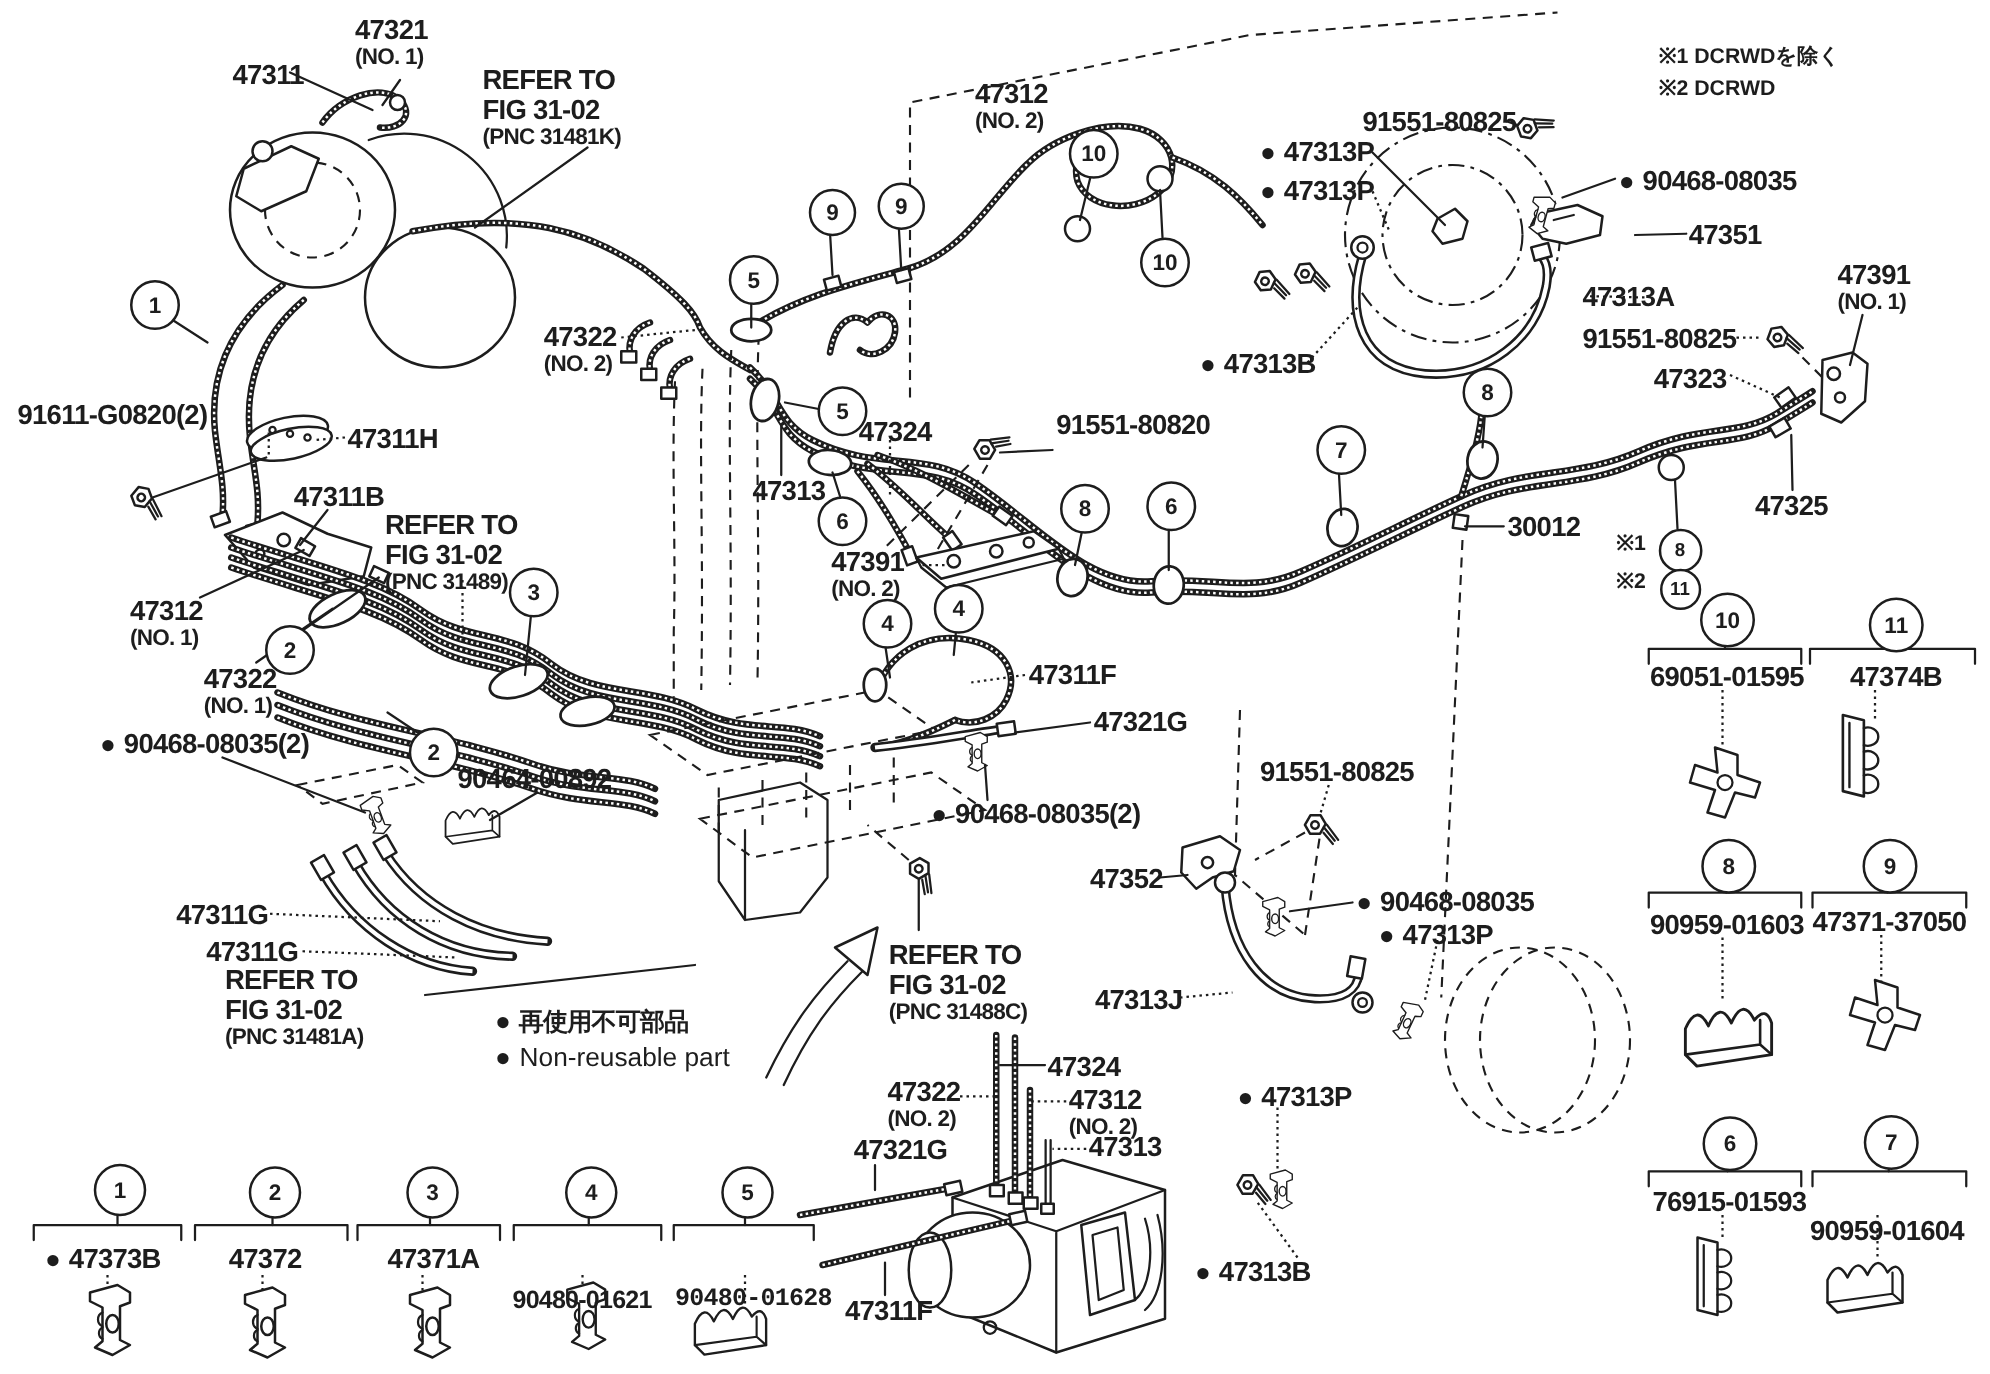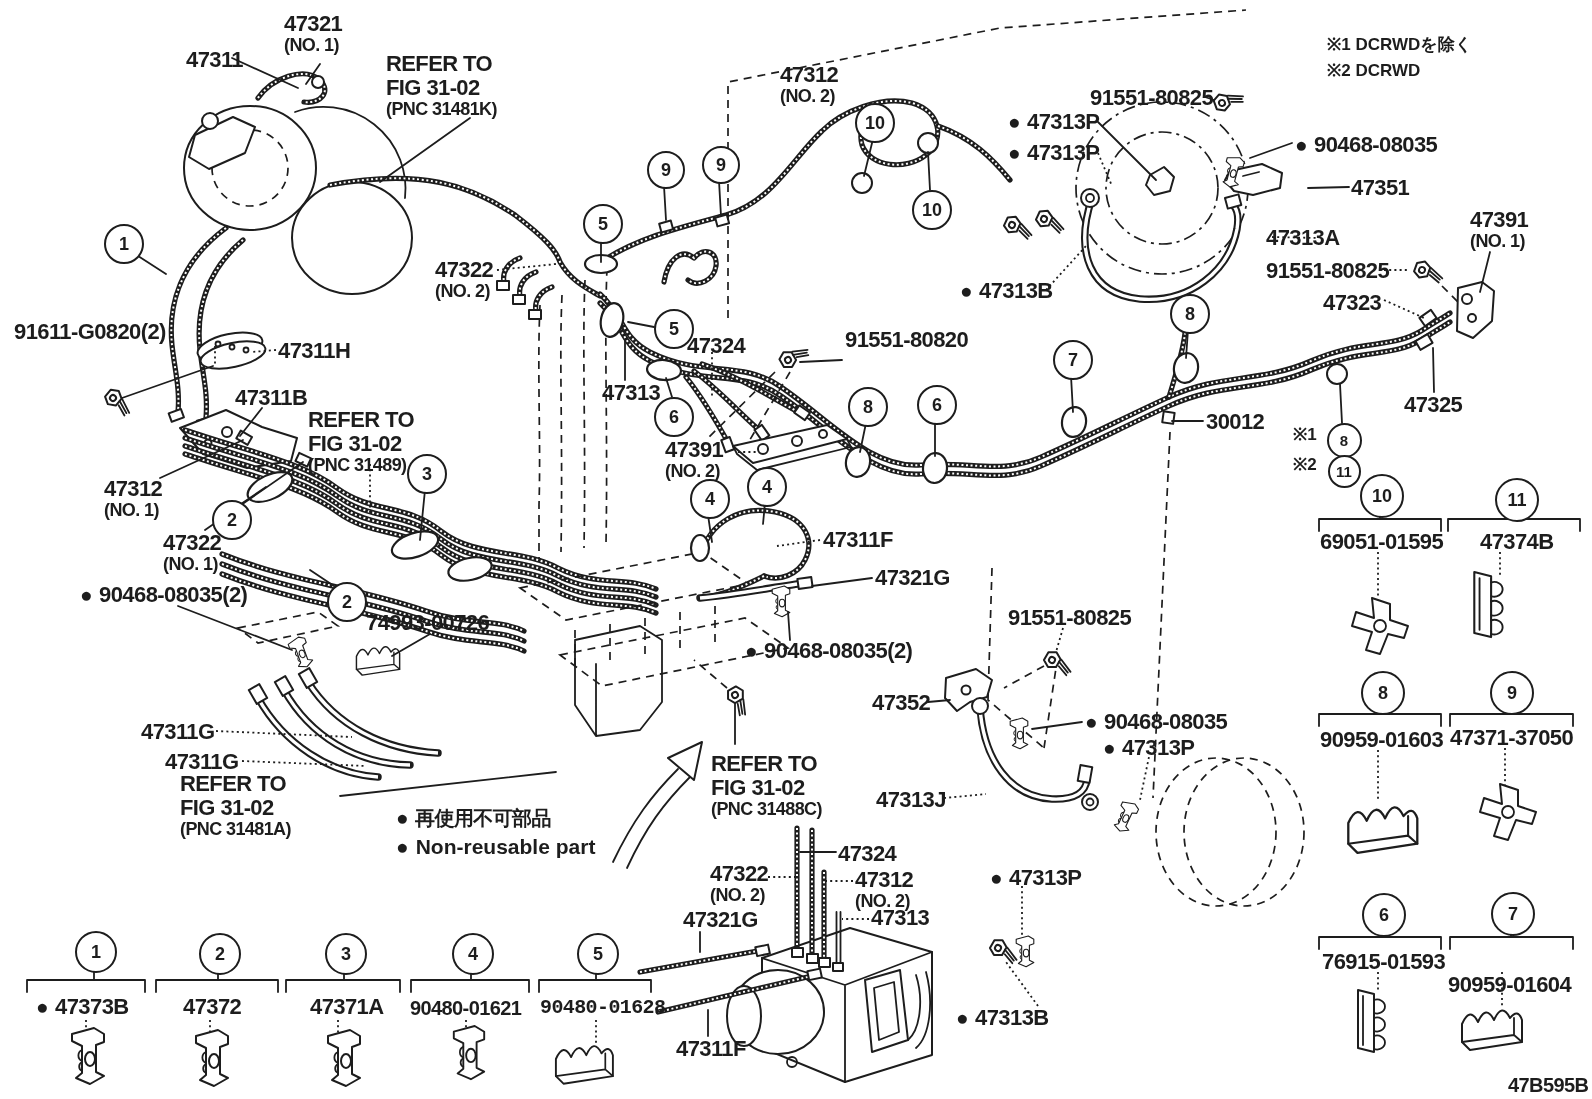--- a/index.html
+++ b/index.html
@@ -13,22 +13,22 @@
   .ln{fill:none;stroke:#1d1d1d;stroke-width:1.8;stroke-linecap:round;stroke-linejoin:round;}
   .lnd{fill:none;stroke:#1d1d1d;stroke-width:1.8;stroke-dasharray:2 3.2;}
   .lnD{fill:none;stroke:#1d1d1d;stroke-width:1.7;stroke-dasharray:8 6;}
   .lnDD{fill:none;stroke:#1d1d1d;stroke-width:1.7;stroke-dasharray:13 5 3 5;}
   .shape{fill:#ffffff;stroke:#1d1d1d;stroke-width:2;stroke-linejoin:round;}
   .clamp{fill:#ffffff;stroke:#1d1d1d;stroke-width:2.2;}
   .label{position:absolute;font-weight:bold;font-size:22px;line-height:1.1;white-space:nowrap;
          letter-spacing:-0.6px;}
   .label .paren{font-size:18px;}
   .label.note{font-weight:bold;font-size:17px;letter-spacing:0;}
-  .label.md{font-size:20px;}
-  .label.en{font-weight:bold;font-size:21px;letter-spacing:0;}
+  .label.md{font-size:20px;margin-top:32px;}
+  .label.en{font-weight:normal;font-size:21px;letter-spacing:0;}
   .label.jp{font-size:20px;}
   .label .dot{display:inline-block;margin-right:7px;font-size:21px;}
   .callout{position:absolute;border:2.4px solid #1d1d1d;border-radius:50%;background:#fff;
            display:flex;align-items:center;justify-content:center;font-weight:bold;font-size:18px;}
 </style>
 </head>
 <body>
 
 <div id="stage">
 
@@ -435,21 +435,21 @@
         <div class="paren"><span>(NO. 1)</span></div>
       </div>
       <div class="label" style="left: 163px; top: 531px;">
         <div><span>47322</span></div>
         <div class="paren"><span>(NO. 1)</span></div>
       </div>
       <div class="label" style="left: 80px; top: 583px;">
         <div><span class="dot">●</span><span>90468-08035(2)</span></div>
       </div>
       <div class="label" style="left: 366px; top: 611px;">
-        <div><span>74993-00726</span></div>
+        <div><span>90464-00892</span></div>
       </div>
       <div class="label" style="left: 141px; top: 720px;">
         <div><span>47311G</span></div>
       </div>
       <div class="label" style="left: 165px; top: 750px;">
         <div><span>47311G</span></div>
       </div>
       <div class="label" style="left: 180px; top: 772px;">
         <div><span>REFER TO</span></div>
         <div><span>FIG 31-02</span></div>

